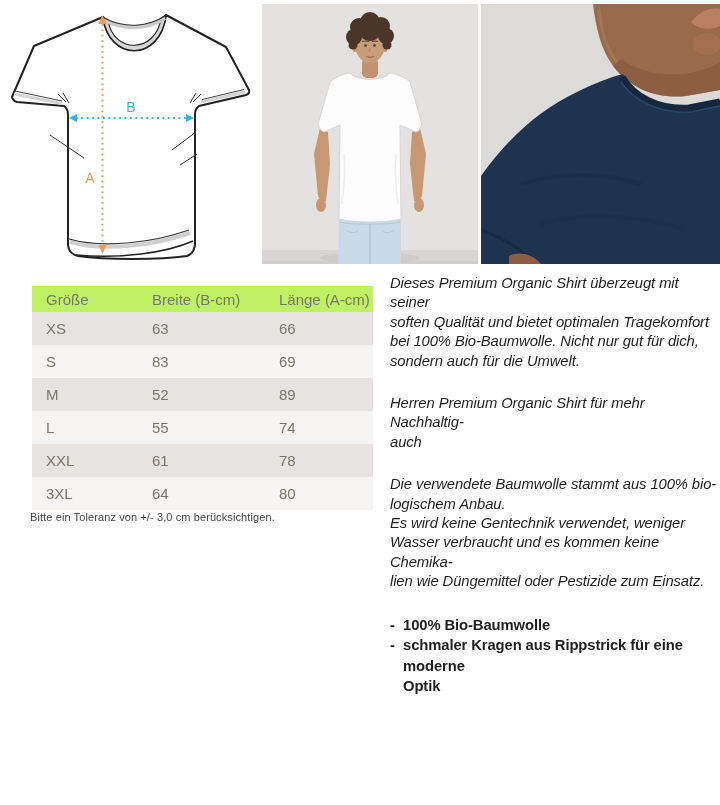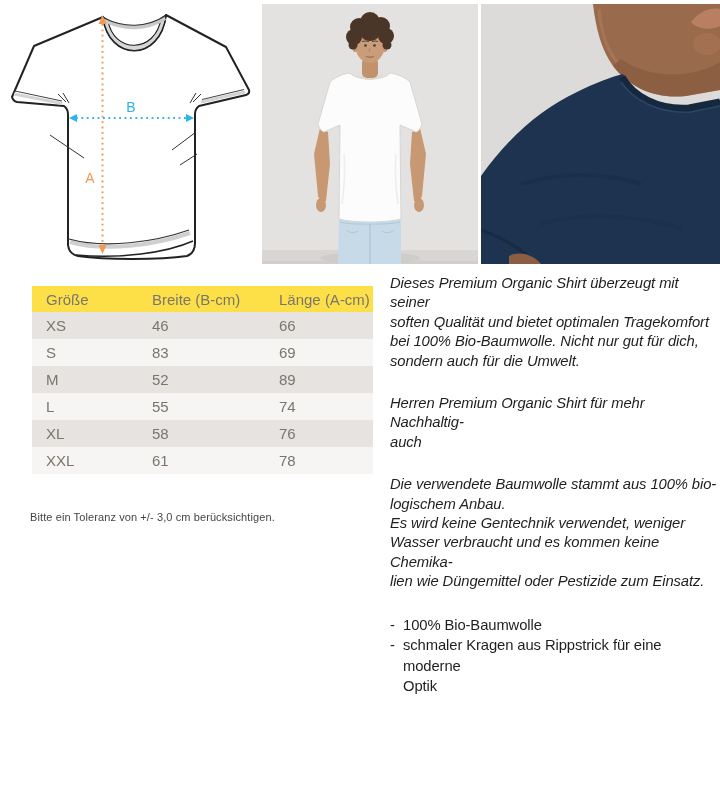--- a/index.html
+++ b/index.html
@@ -16,43 +16,43 @@
   .panel svg{display:block;}
 
   
   .size-table{
     position:absolute;left:32px;top:286px;width:341px;
     border-collapse:collapse;font-size:15px;color:#7a756f;
     table-layout:fixed;
   }
   .size-table th,.size-table td{
     font-weight:400;text-align:left;padding:0 0 0 14px;
-    height:27px;white-space:nowrap;overflow:hidden;
-  }
-  .size-table thead th{background:#fde047;height:26px;}
+    height:33px;white-space:nowrap;overflow:hidden;
+  }
+  .size-table thead th{background:#bef264;height:26px;}
   .size-table tbody tr:nth-child(odd) td{background:#e6e3e0;}
   .size-table tbody tr:nth-child(even) td{background:#f6f5f3;}
 
   .tolerance{
     position:absolute;left:30px;top:511px;
     font-size:11px;color:#454545;letter-spacing:.1px;
   }
 
   
   .description{
     position:absolute;left:390px;top:274px;width:330px;
     font-size:14.8px;line-height:19.4px;color:#1f1f1f;
     letter-spacing:-0.1px;
   }
   .description p{margin:0 0 23px 0;white-space:pre-line;font-style:italic;}
   .features{
     list-style:none;margin:0;padding:0;
     line-height:20.6px;
   }
-  .features li{position:relative;padding-left:13px;white-space:pre-line;}
+  .features li{position:relative;padding-left:13px;white-space:pre-line;font-weight:bold;}
   .features li::before{content:"-";position:absolute;left:0;top:0;}
 </style>
 </head>
 <body>
 
 <div class="panel" id="diagram-panel">
   <svg width="260" height="264" viewBox="0 0 260 264">
 
     <path d="M103,15 L34,44 L12,95 Q13,99 17,100 L64,104 Q68,107 68,112
              L68,243 Q69,252 78,254 C105,258 160,258 187,254 Q195,251 195,241
@@ -176,47 +176,47 @@
   <thead>
     <tr>
       <th>Größe</th>
       <th>Breite (B-cm)</th>
       <th>Länge (A-cm)</th>
     </tr>
   </thead>
   <tbody>
     <tr>
       <td>XS</td>
-      <td>46</td>
+      <td>63</td>
       <td>66</td>
     </tr>
     <tr>
       <td>S</td>
       <td>83</td>
       <td>69</td>
     </tr>
     <tr>
       <td>M</td>
       <td>52</td>
       <td>89</td>
     </tr>
     <tr>
       <td>L</td>
       <td>55</td>
       <td>74</td>
     </tr>
     <tr>
-      <td>XL</td>
-      <td>58</td>
-      <td>76</td>
-    </tr>
-    <tr>
       <td>XXL</td>
       <td>61</td>
       <td>78</td>
+    </tr>
+    <tr>
+      <td>3XL</td>
+      <td>64</td>
+      <td>80</td>
     </tr>
   </tbody>
 </table>
 
 <div class="tolerance">Bitte ein Toleranz von +/- 3,0 cm berücksichtigen.</div>
 
 <div class="description">
   <p>Dieses Premium Organic Shirt überzeugt mit seiner
 soften Qualität und bietet optimalen Tragekomfort
 bei 100% Bio-Baumwolle. Nicht nur gut für dich,

